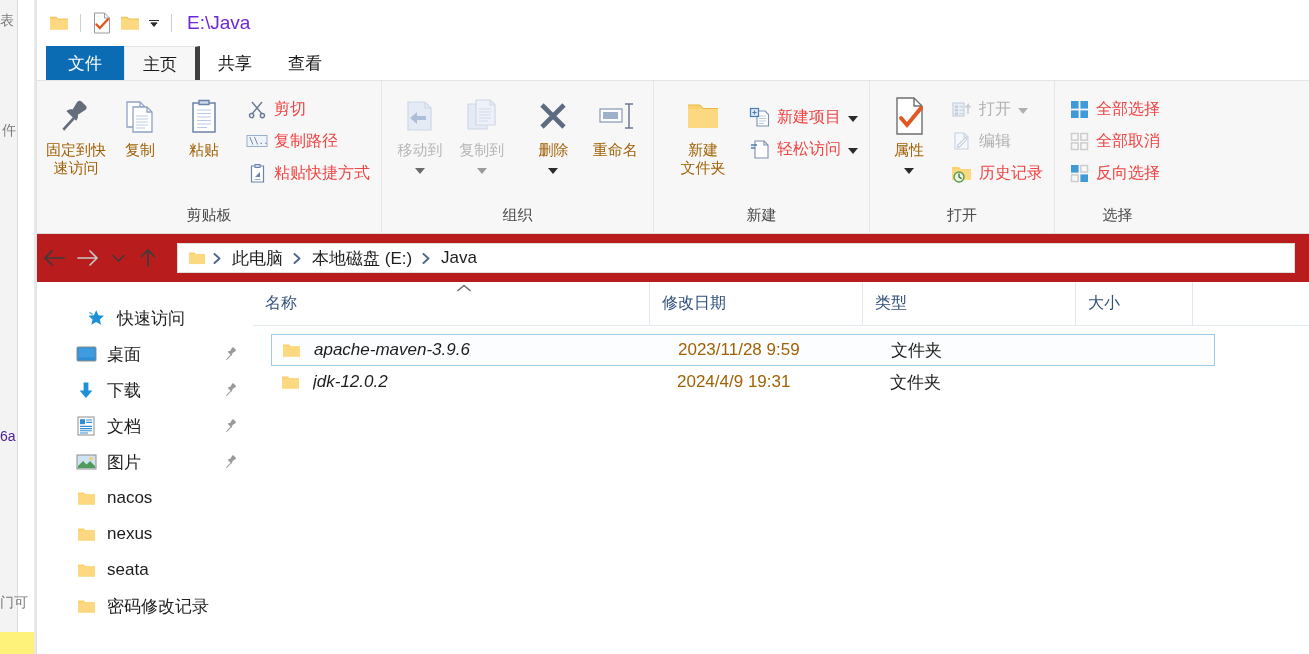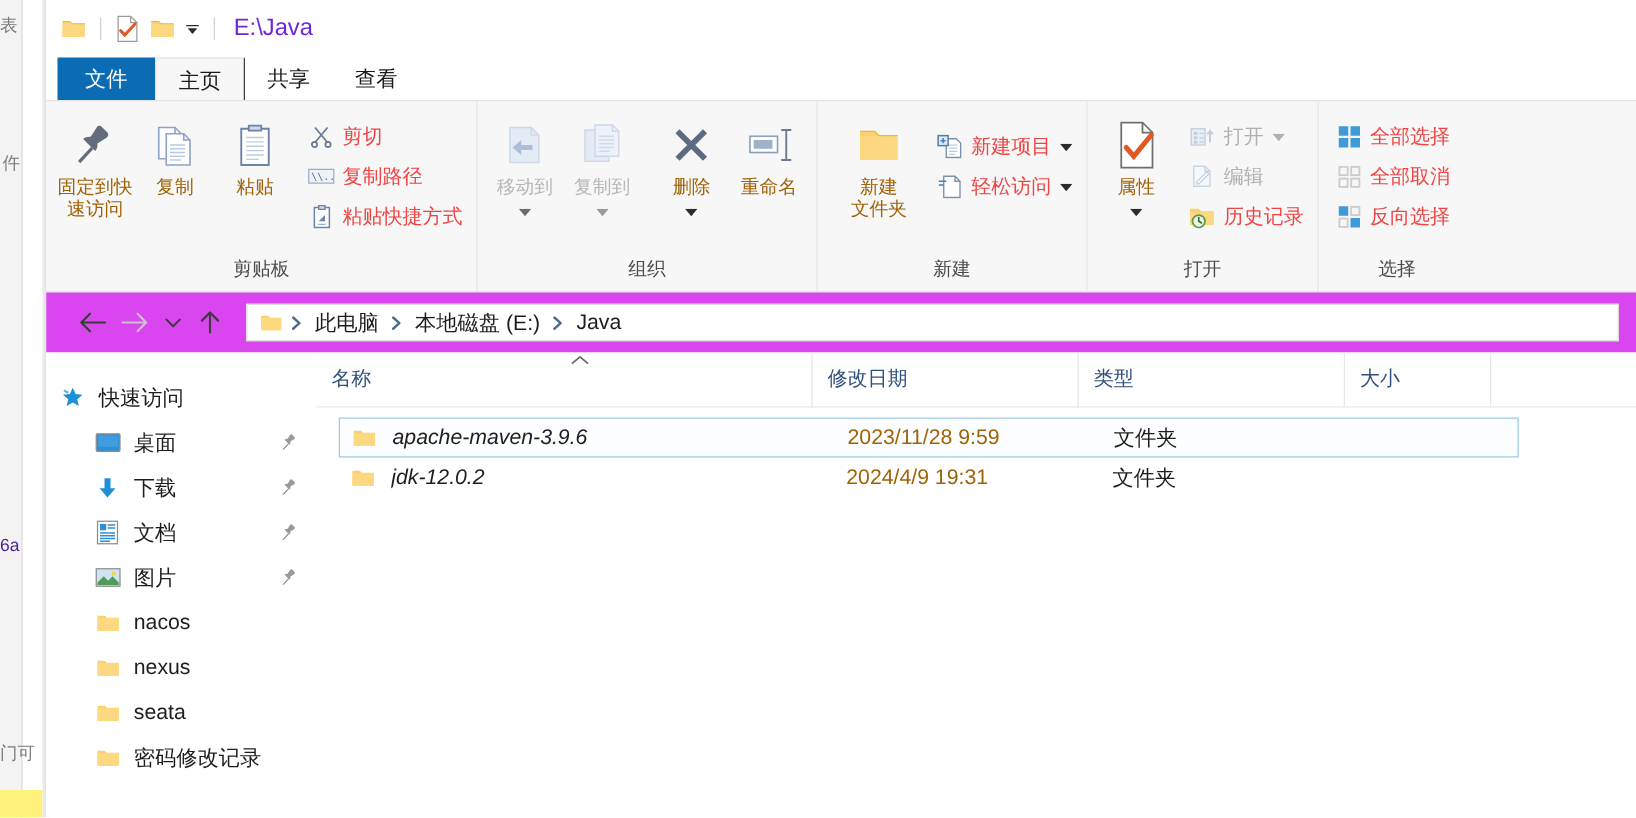--- a/index.html
+++ b/index.html
@@ -69,21 +69,21 @@
   .tab {
     display: flex; align-items: center; justify-content: center;
     font-size: 17px; color: #1a1a1a; padding: 0 18px; white-space: nowrap;
   }
   .tab.file {
     background: #0b6cb3; color: #ffffff; font-size: 17px;
     padding: 0 22px;
   }
   .tab.active {
     background: #f7f7f7; border-top: 1px solid #e4e4e4;
-    border-left: 1px solid #e4e4e4; border-right: 1px solid #404040;
+    border-left: 1px solid #e4e4e4; border-right: 5px solid #404040;
     margin-bottom: -1px;
   }
 
   
   .ribbon {
     position: relative; height: 154px; background: #f7f7f7;
     border-top: 1px solid #e4e4e4; border-bottom: 1px solid #dddddd;
     display: flex; align-items: stretch;
   }
   .rgroup {
@@ -119,22 +119,22 @@
   .smallbtn .sico {
     width: 26px; height: 24px; display: flex; align-items: center;
     justify-content: center; flex: none;
   }
   .smallbtn .slabel { font-size: 16px; color: #ef4444; margin-left: 4px; }
   .smallbtn.dim .slabel { color: #b0b0b0; }
   .smallbtn .scaret { margin-left: 7px; }
 
   
   .navbar {
-    position: relative; height: 48px; background: #d946ef;
-    display: flex; align-items: center; padding-left: 20px;
+    position: relative; height: 48px; background: #b91c1c;
+    display: flex; align-items: center; 
   }
   .navbtn {
     width: 34px; height: 30px; display: flex; align-items: center;
     justify-content: center; flex: none;
   }
   .addressbar {
     margin-left: 12px; height: 30px; flex: 1; margin-right: 14px;
     border: 1px solid #dededd; background: #ffffff;
     display: flex; align-items: center; padding: 0 8px;
   }
@@ -151,21 +151,21 @@
 
   
   .navpane {
     width: 216px; flex: none; background: #ffffff; padding-top: 18px;
     position: relative;
   }
   .navrow {
     height: 36px; display: flex; align-items: center; padding-left: 36px;
     position: relative; white-space: nowrap;
   }
-  .navrow.root { padding-left: 8px; }
+  .navrow.root { padding-left: 20px; margin-left: 26px; }
   .navrow .nico {
     width: 26px; height: 22px; display: flex; align-items: center;
     justify-content: center; flex: none;
   }
   .navrow .nlabel { font-size: 17px; color: #1d1d1d; margin-left: 8px; }
   .navrow.root .nlabel { font-size: 17px; }
   .navrow .pin {
     position: absolute; right: 14px; top: 50%; transform: translateY(-50%);
     display: flex; align-items: center;
   }

